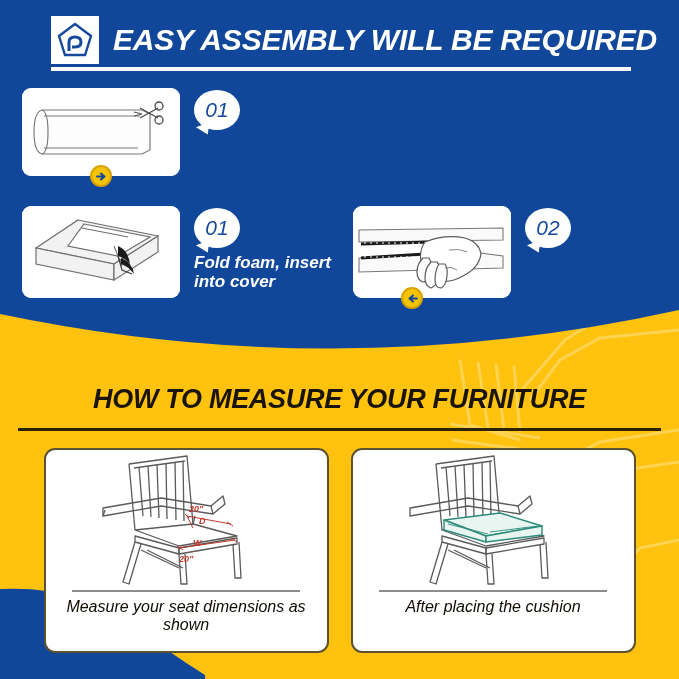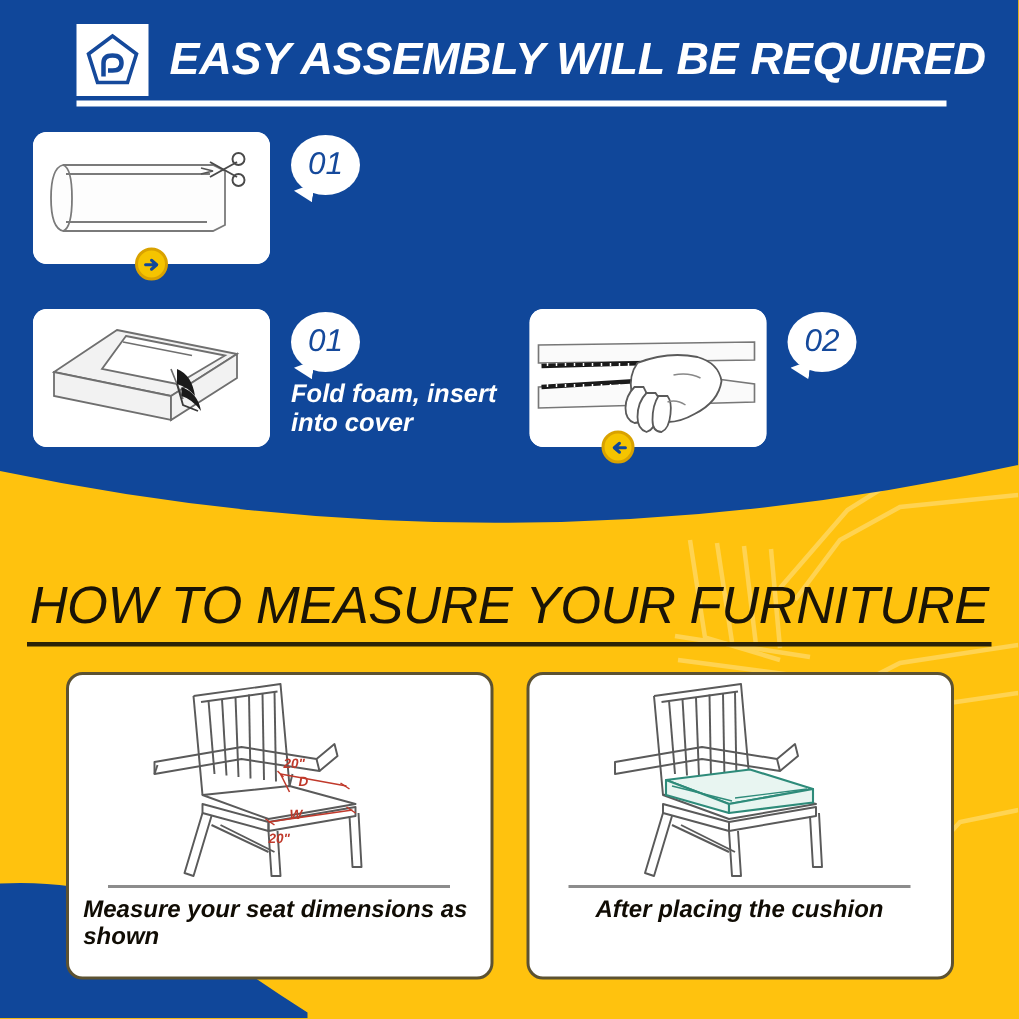--- a/index.html
+++ b/index.html
@@ -77,41 +77,41 @@
     transform:rotate(8deg);
   }
   .step-label{
     color:#ffffff;font-size:17px;font-weight:bold;font-style:italic;
     line-height:1.12;max-width:155px;
   }
 
   
   .measure-title{
     position:absolute;left:0;top:384px;width:679px;text-align:center;z-index:6;
-    color:#1a1407;font-size:35px;font-weight:normal;font-style:italic;
+    color:#1a1407;font-size:27px;font-weight:bold;font-style:italic;
     letter-spacing:-0.3px;
   }
   .measure-rule{
     position:absolute;left:18px;top:428px;width:643px;height:3px;background:#2b2206;z-index:6;
   }
   .panels{
     position:absolute;left:0;top:448px;width:679px;z-index:6;
     display:flex;justify-content:center;gap:22px;
   }
   .panel{
     width:285px;height:205px;background:#ffffff;
     border:2px solid #5c5232;border-radius:11px;
     display:flex;flex-direction:column;align-items:center;
     box-sizing:border-box;overflow:hidden;
   }
   .panel-art{height:140px;display:flex;align-items:center;justify-content:center;}
   .panel-divider{width:228px;height:2px;background:#8c8c8c;margin:0 auto 6px;}
   .panel-caption{
-    color:#100c04;
-    font-size:16px;font-weight:bold;font-style:italic;line-height:1.15;
+    text-align:center;color:#100c04;
+    font-size:16px;font-weight:normal;font-style:italic;line-height:1.15;
     padding:0 10px;
   }
 </style>
 </head>
 <body>
 
 <div id="root">
 
   <svg class="watermark" width="679" height="679" viewBox="0 0 679 679">
     <g fill="none" stroke="#FFD75E" stroke-width="3" opacity="0.85">

